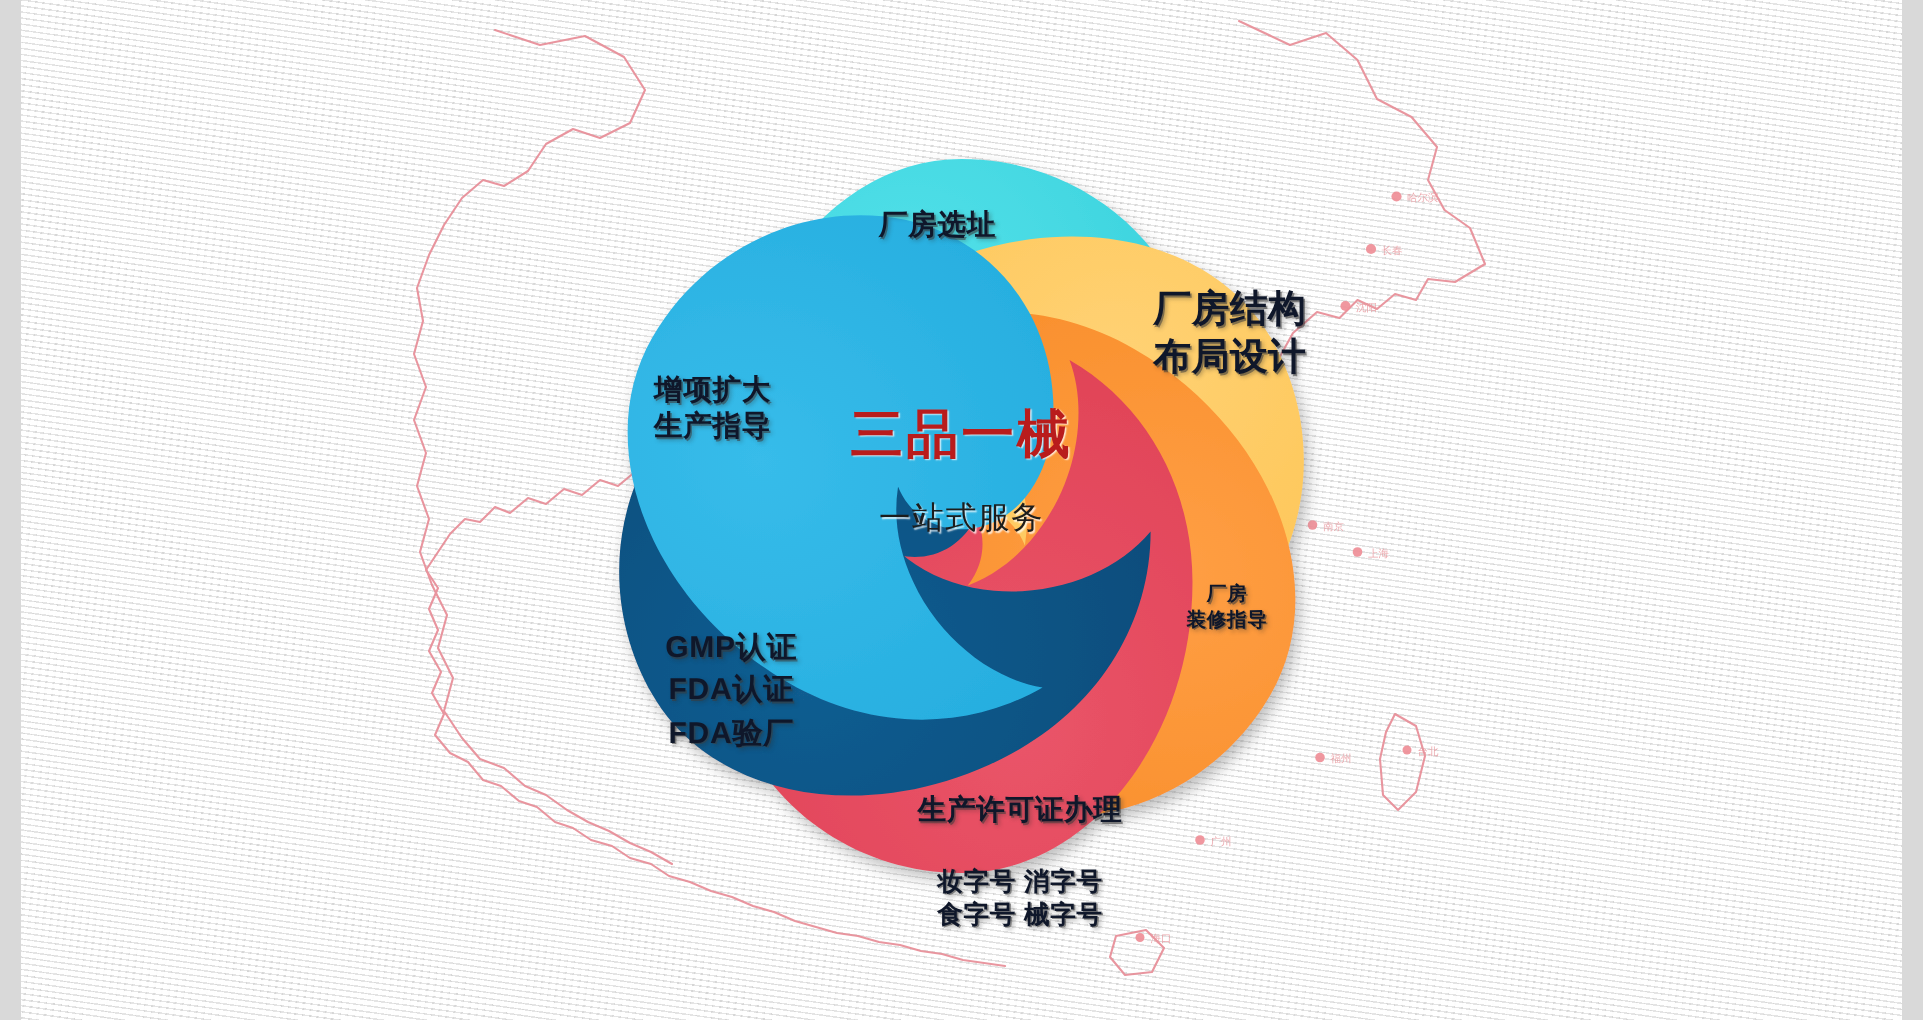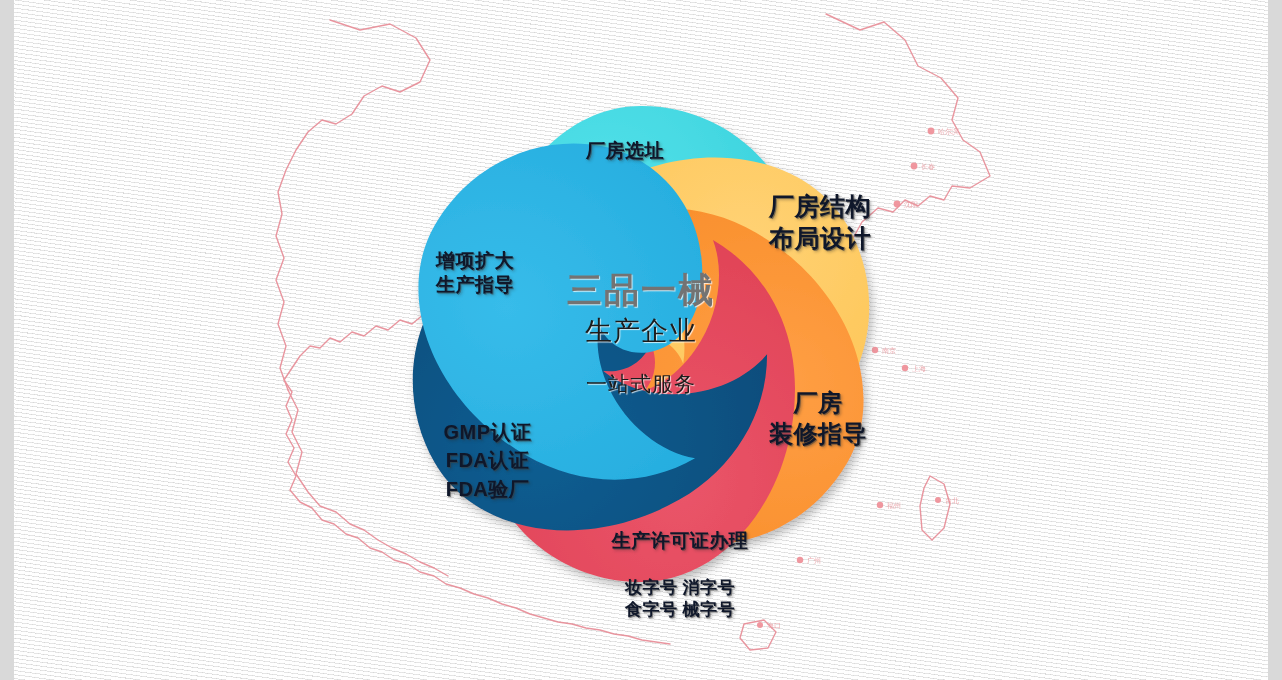--- a/index.html
+++ b/index.html
@@ -89,40 +89,40 @@
     letter-spacing: 0.5px;
     text-shadow:
       1px 1px 0 rgba(60,60,60,0.55),
       2px 2px 3px rgba(40,40,40,0.35);
     white-space: pre-line;
     pointer-events: none;
   }
 
   #lbl-site      { left: 545px; top: 139px; width: 160px; font-size: 19px; }
   #lbl-structure { left: 735px; top: 190px; width: 170px; font-size: 25px; }
-  #lbl-fitout    { left: 740px; top: 388px; width: 156px; font-size: 24px; }
+  #lbl-fitout    { left: 740px; top: 388px; width: 156px; font-size: 13px; }
   #lbl-license   { left: 580px; top: 509px; width: 200px; }
   #lbl-license .lic-head { font-size: 19px; display: block; }
   #lbl-license .lic-sub  { font-size: 17px; display: block; margin-top: 3px; line-height: 1.3; }
   #lbl-cert      { left: 400px; top: 418px; width: 175px; font-size: 20px; line-height: 1.42; }
   #lbl-expand    { left: 392px; top: 249px; width: 166px; font-size: 19px; }
 
   
   #center-block {
     position: absolute;
     left: 519px;
     top: 272px;
     width: 244px;
     text-align: center;
     pointer-events: none;
   }
   #center-title {
     font-size: 35px;
     font-weight: bold;
-    color: #737373;
+    color: #b91c1c;
     letter-spacing: 2px;
     line-height: 1;
     text-shadow: 1px 1px 1px rgba(255,255,255,0.8);
   }
   #center-sub {
     font-size: 27px;
     color: #1c1c1c;
     margin-top: 11px;
     letter-spacing: 1px;
     line-height: 1;
@@ -361,17 +361,16 @@
 
   <div class="petal-label" id="lbl-cert">GMP认证
 FDA认证
 FDA验厂</div>
 
   <div class="petal-label" id="lbl-expand">增项扩大
 生产指导</div>
 
   <div id="center-block">
     <div id="center-title">三品一械</div>
-    <div id="center-sub">生产企业</div>
     <div id="center-tag">一站式服务</div>
   </div>
 
 </div>
 
 </body></html>

